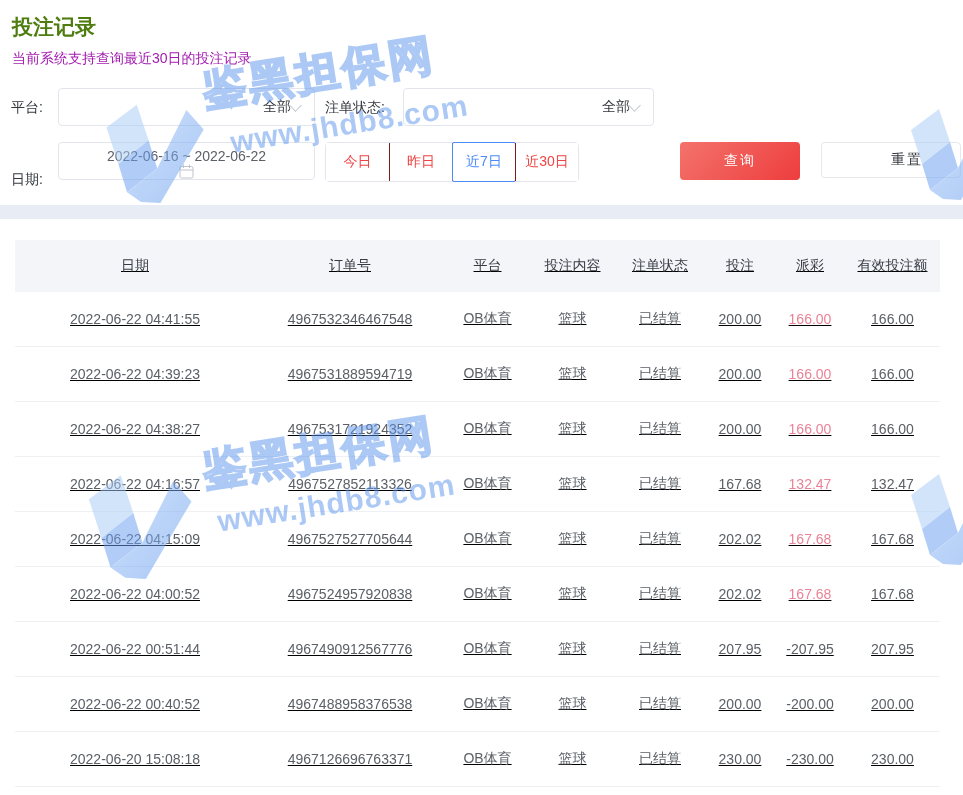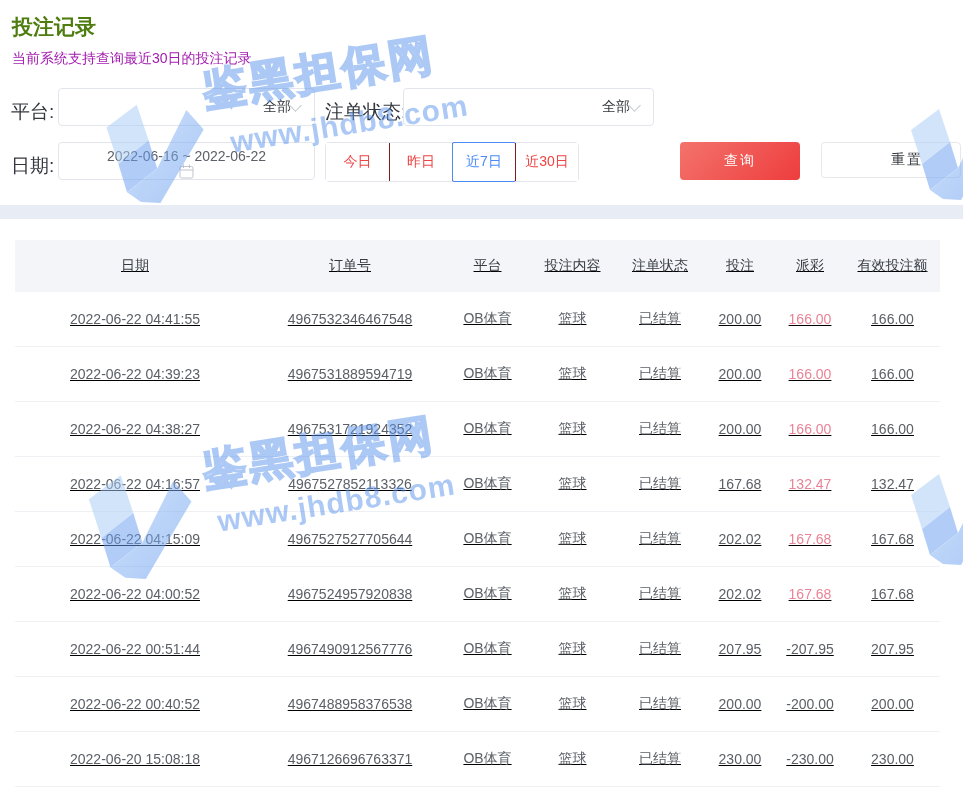--- a/index.html
+++ b/index.html
@@ -6,24 +6,24 @@
   body{
     width:963px;height:795px;position:relative;overflow:hidden;background:#fff;
     font-family:"Liberation Sans","DejaVu Sans",sans-serif;
     --accent-blue:#4c8bf7;--wm-blue:#5b94ee;--payout-win:#ea8396;
   }
   .abs{position:absolute;}
   
   .page-title{left:12px;top:13px;font-size:21px;font-weight:600;color:#4d7c0f;}
   .page-subtitle{left:12px;top:50px;font-size:14px;color:#a21caf;}
   
-  .flabel{font-size:19px;color:#33373d;}
+  .flabel{font-size:14px;color:#33373d;}
   .lbl-platform{left:11px;top:99px;}
   .lbl-status{left:325px;top:99px;}
-  .lbl-date{left:11px;top:153px;}
+  .lbl-date{left:11px;top:171px;}
   .selectbox{
     height:36px;border:1px solid #e2e6ec;border-radius:4px;background:#fff;
     display:flex;align-items:center;justify-content:flex-end;
     padding:0 14px;font-size:14px;color:#33373d;box-sizing:content-box;cursor:pointer;
   }
   .sel-platform{left:58px;top:88px;width:227px;}
   .sel-status{left:403px;top:88px;width:221px;}
   .date-input{left:58px;top:142px;width:227px;color:#5c6067;flex-direction:column;}
   .chev{width:8px;height:8px;border-right:1.5px solid #c3c7cf;border-bottom:1.5px solid #c3c7cf;transform:rotate(45deg);margin-top:-4px;flex:none;}
   

